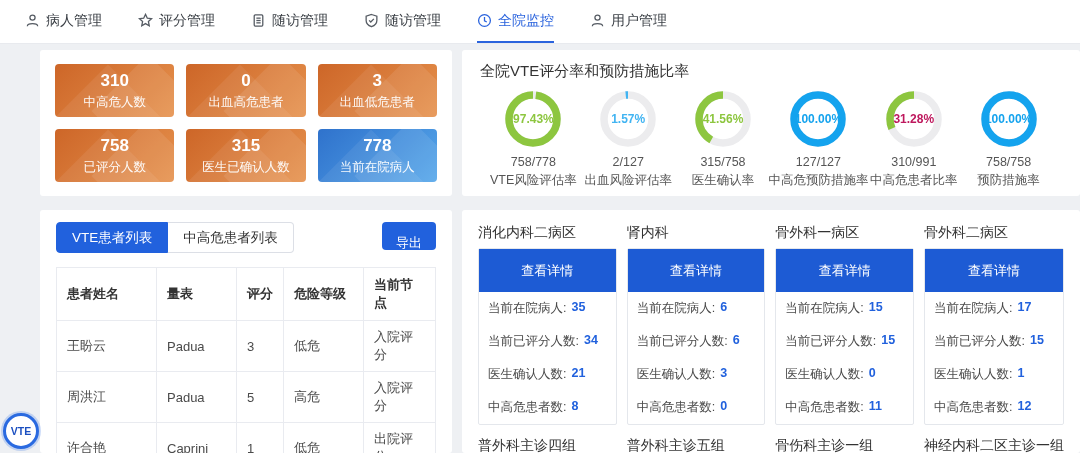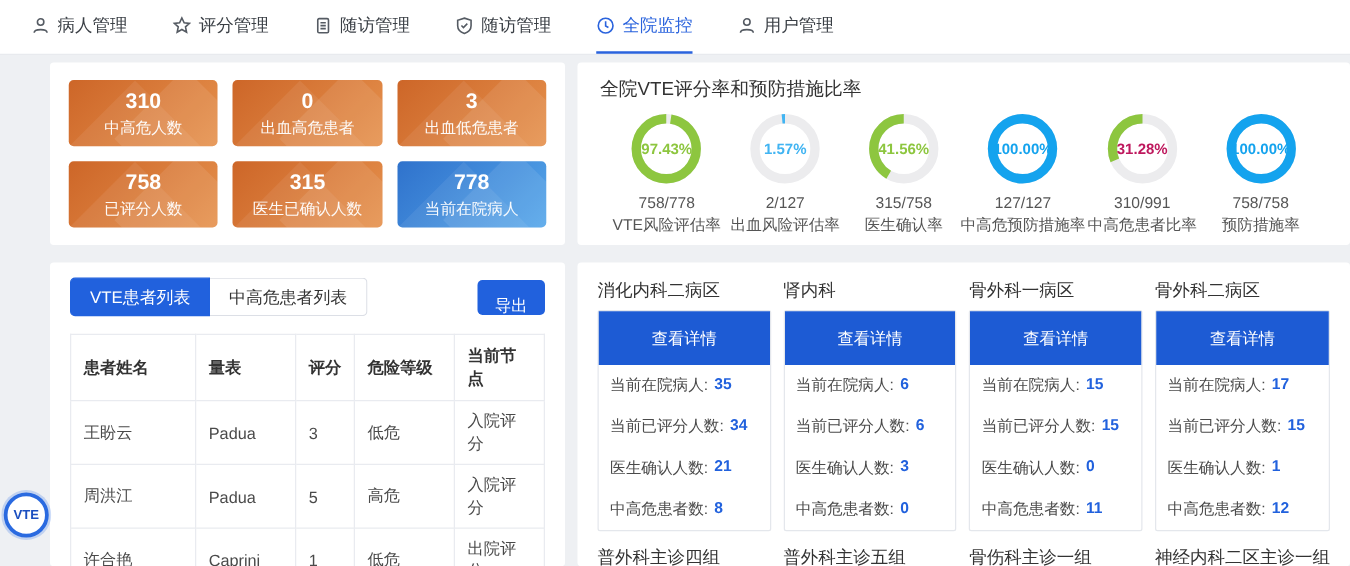--- a/index.html
+++ b/index.html
@@ -34,41 +34,41 @@
   .donut-item { width:96px; display:flex; flex-direction:column; align-items:center; }
   .donut { position:relative; width:58px; height:58px; }
   .donut .track { fill:none; stroke:#ececee; stroke-width:7.5; }
   .donut .arc { fill:none; stroke-width:7.5; }
   .donut-pct { position:absolute; inset:0; display:flex; align-items:center; justify-content:center; font-size:12px; font-weight:bold; white-space:nowrap; }
   .donut-frac { margin-top:7px; font-size:12.5px; color:#555; }
   .donut-label { margin-top:3px; font-size:12.5px; color:#555; white-space:nowrap; }
 
   
   .patients { padding:12px 16px; }
-  .list-toolbar { display:flex; align-items:center; }
+  .list-toolbar { display:flex; }
   .tab-btn { height:31px; padding:0 15px; font-size:13.5px; display:flex; align-items:center; cursor:pointer; background:#fff; border:1px solid #dcdfe6; color:#333; }
   .tab-btn.active { background:#2161dd; border-color:#2161dd; color:#fff; border-radius:4px 0 0 4px; }
   .tab-btn.inactive { border-left:none; border-radius:0 4px 4px 0; }
   .export-btn { margin-left:auto; height:28px; padding:12px 14px; background:#2161dd; color:#fff; font-size:13px; border:none; border-radius:4px; cursor:pointer; }
   .ptable { width:100%; border-collapse:collapse; margin-top:14px; }
   .ptable th, .ptable td { border:1px solid #e9ebf0; text-align:left; font-size:13px; }
   .ptable th { padding:8px 10px; color:#333; font-weight:bold; }
   .ptable td { padding:7px 10px; color:#4a4a4a; }
 
   
   .departments { padding:10px 16px; display:grid; grid-template-columns:repeat(4,1fr); gap:0 10px; align-content:start; }
   .dept-name { font-size:14px; color:#333; margin:4px 0 6px; white-space:nowrap; overflow:hidden; }
   .dept-box { border:1px solid #e4e7ec; border-radius:2px; margin-bottom:8px; }
   .detail-btn { display:block; width:100%; height:43px; background:#1d5bd4; color:#fff; border:none; font-size:13px; cursor:pointer; font-family:inherit; }
   .metric-row { display:flex; align-items:flex-start; padding:8px 9px; font-size:12.5px; white-space:nowrap; }
   .metric-label { color:#4a4a4a; }
   .metric-value { color:#2161dd; font-weight:bold; margin-left:5px; }
 
   
-  .vte-badge { position:fixed; left:3px; top:394px; width:36px; height:36px; border-radius:50%; background:#fff; border:3px solid #2a6ae0; box-shadow:0 0 0 2px rgba(58,120,230,.25); display:flex; align-items:center; justify-content:center; font-size:10.5px; font-weight:bold; color:#1b4fc0; cursor:pointer; }
+  .vte-badge { position:fixed; left:3px; top:413px; width:36px; height:36px; border-radius:50%; background:#fff; border:3px solid #2a6ae0; box-shadow:0 0 0 2px rgba(58,120,230,.25); display:flex; align-items:center; justify-content:center; font-size:10.5px; font-weight:bold; color:#1b4fc0; cursor:pointer; }
 </style>
 </head>
 <body>
 
 <div class="navbar">
   <div class="nav-item">
     <svg viewBox="0 0 14 14">
         <circle cx="7" cy="4.3" r="2.4"></circle>
         <path d="M2.2 12.4 C2.2 9.2 11.8 9.2 11.8 12.4"></path>
       </svg>

